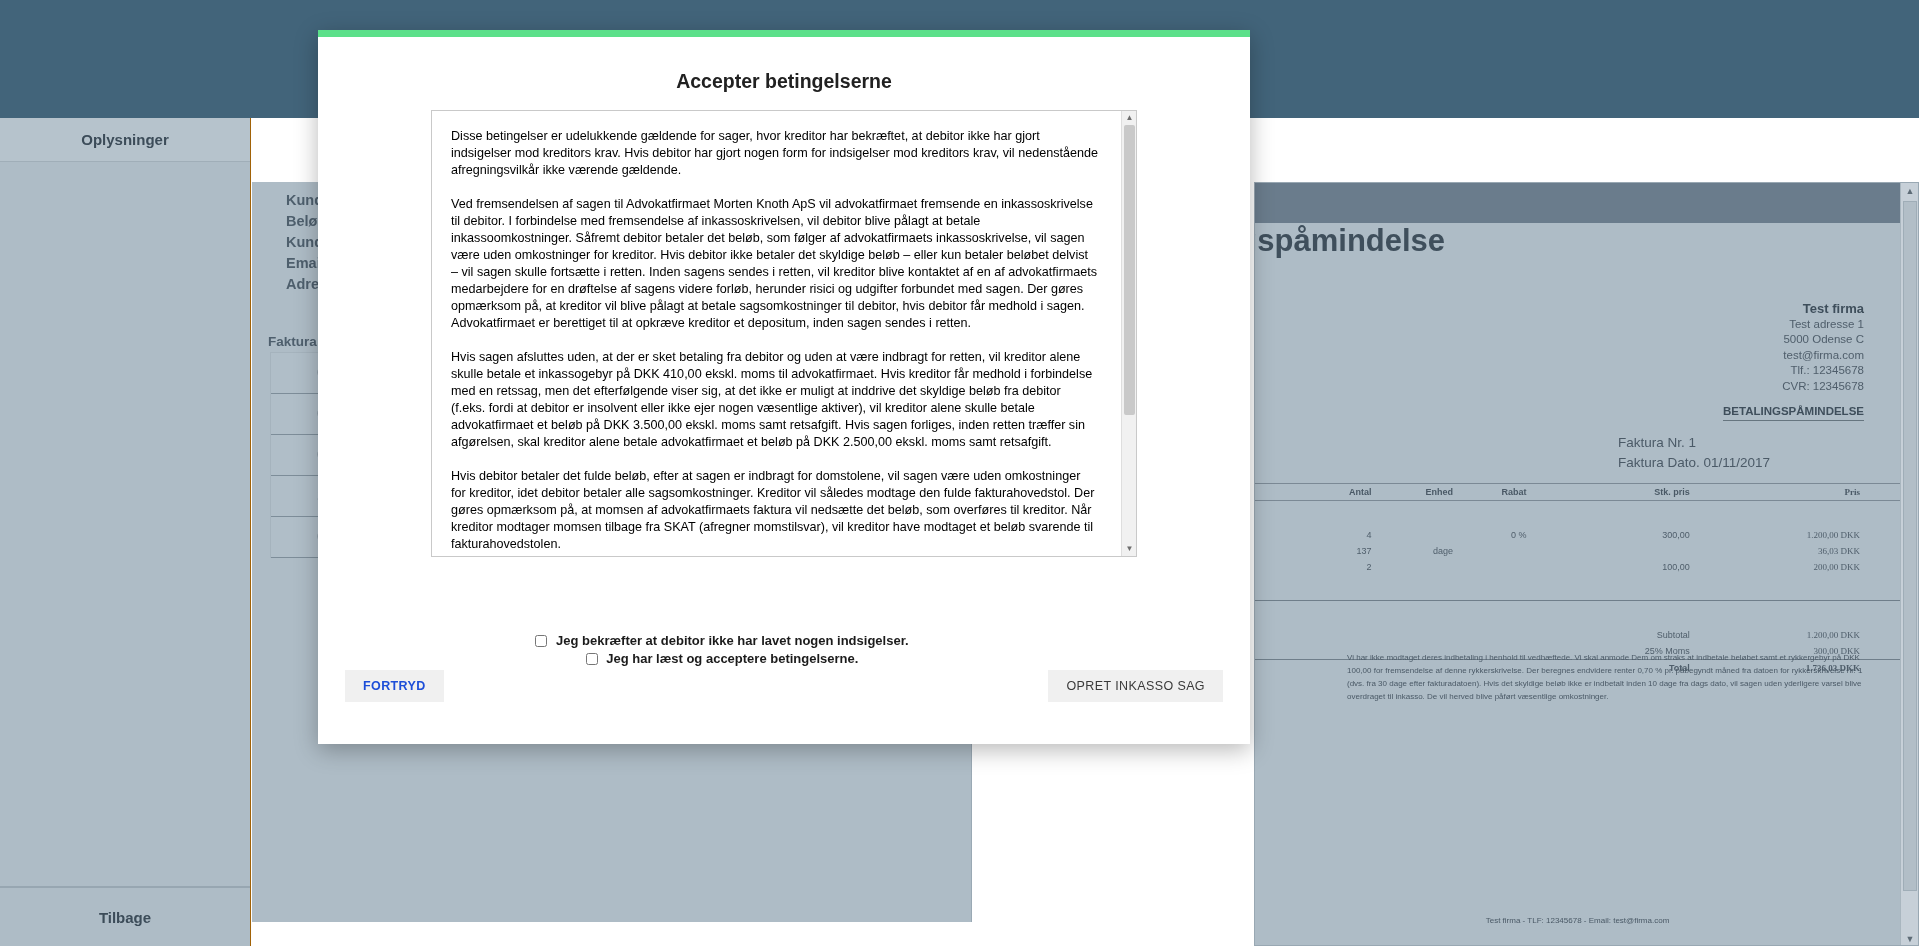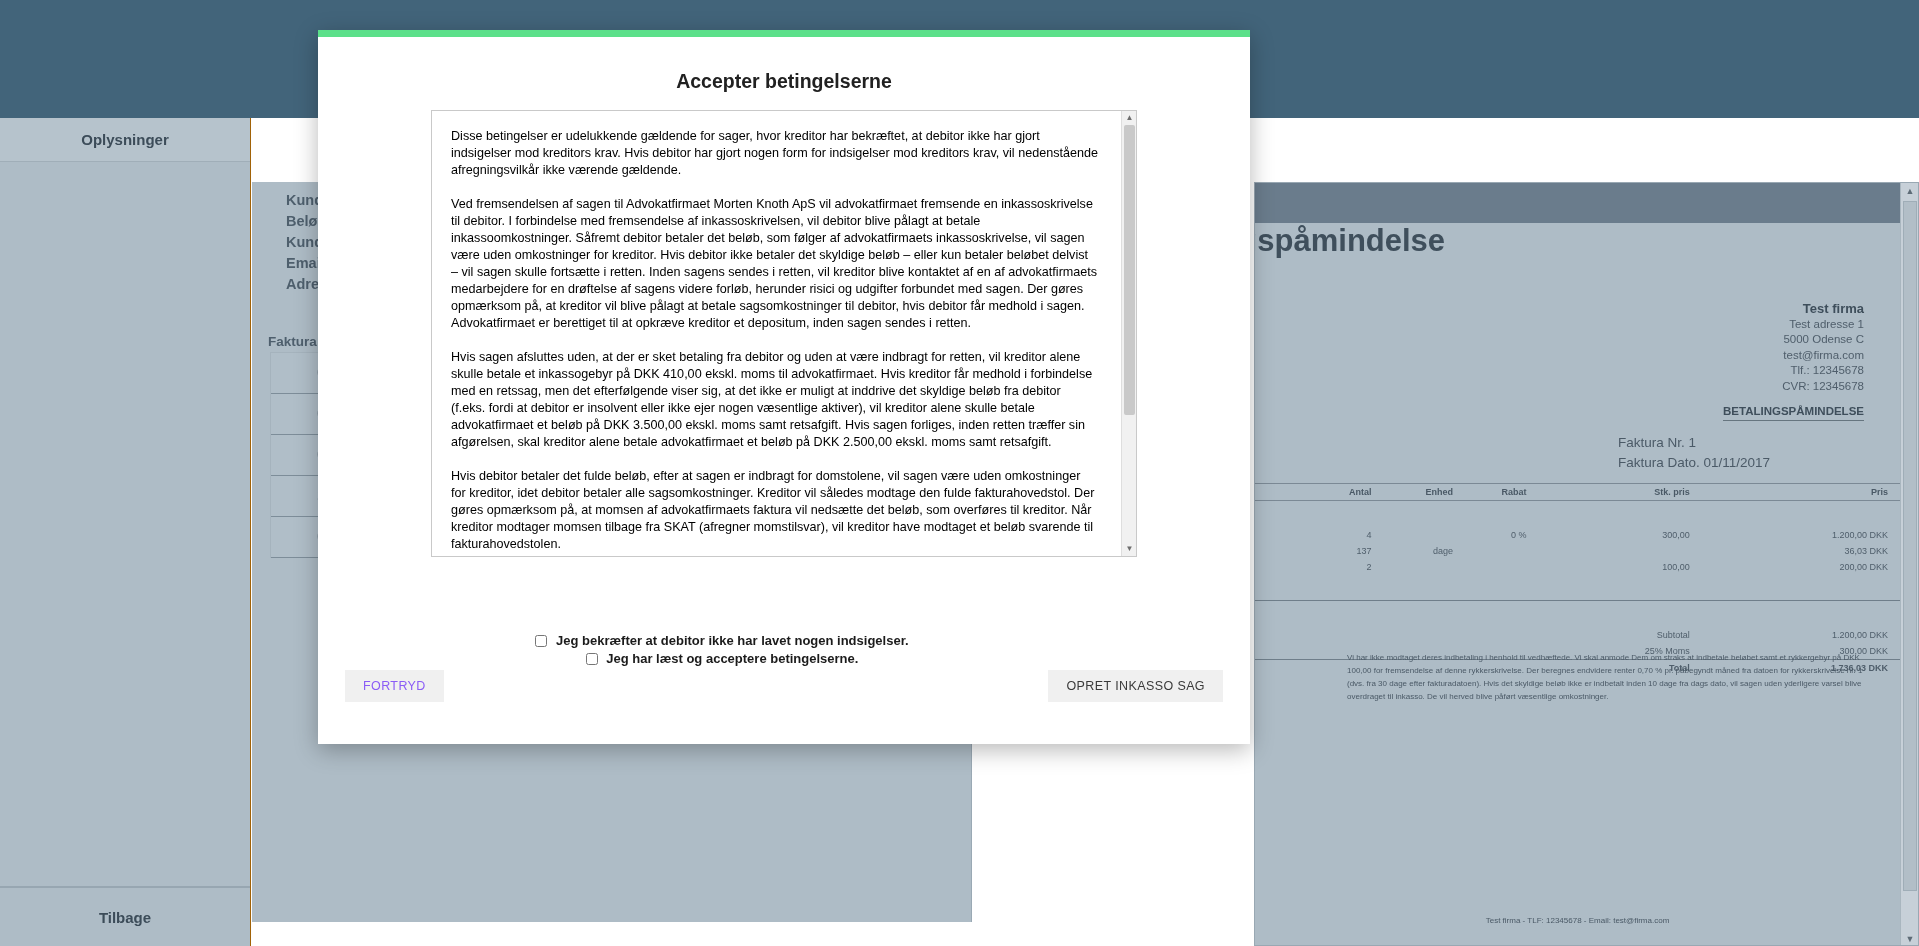--- a/index.html
+++ b/index.html
@@ -123,21 +123,21 @@
     font-size: 9px; font-weight: bold; text-align: right;
     padding: 3px 6px; color: #4a5966;
     border-top: 1px solid #7b8995;
     border-bottom: 1px solid #7b8995;
   }
   .doc-table td { padding: 3px 6px; text-align: right; font-size: 9px; }
   .doc-table .c-antal { width: 90px; }
   .doc-table .c-enhed { width: 60px; }
   .doc-table .c-rabat { width: 54px; }
   .doc-table .c-stk   { width: 120px; }
-  .doc-table .c-pris  { width: 150px; padding-right: 12px; }
+  .doc-table .c-pris  { width: 150px; padding-right: 40px; font-family: Liberation Serif, serif; }
   .doc-table .spacer td { height: 26px; border: none; }
   .doc-table .rule td { border-top: 1px solid #6f7e8a; height: 0; padding: 0; }
   .tot-label { text-align: right; padding-right: 10px; }
   .tot-strong td { font-weight: bold; }
   .doc-body-text {
     position: absolute; left: 92px; top: 468px; width: 520px;
     font-size: 8px; color: #4a5966; line-height: 13px; text-align: left;
   }
   .doc-footer {
     position: absolute; left: 0; bottom: 18px; width: 645px;
@@ -225,23 +225,23 @@
     position: absolute; left: 0; bottom: 0;
     width: 932px; height: 90px;
   }
   .btn {
     position: absolute; top: 16px;
     height: 32px; line-height: 32px;
     background: #f0f0f0;
     border: none;
     font-family: "Liberation Sans", sans-serif;
     font-size: 12.5px;
-    font-weight: normal;
+    font-weight: bold;
     letter-spacing: 0.4px;
-    color: #8b5cf6;
+    color: #1d4ed8;
     cursor: pointer;
     padding: 0 18px;
   }
   .btn.cancel { left: 27px; }
   .btn.submit { right: 27px; font-weight: normal; color: #3a3a3a; }
 </style>
 </head>
 <body>
 
 <div id="page-root">

